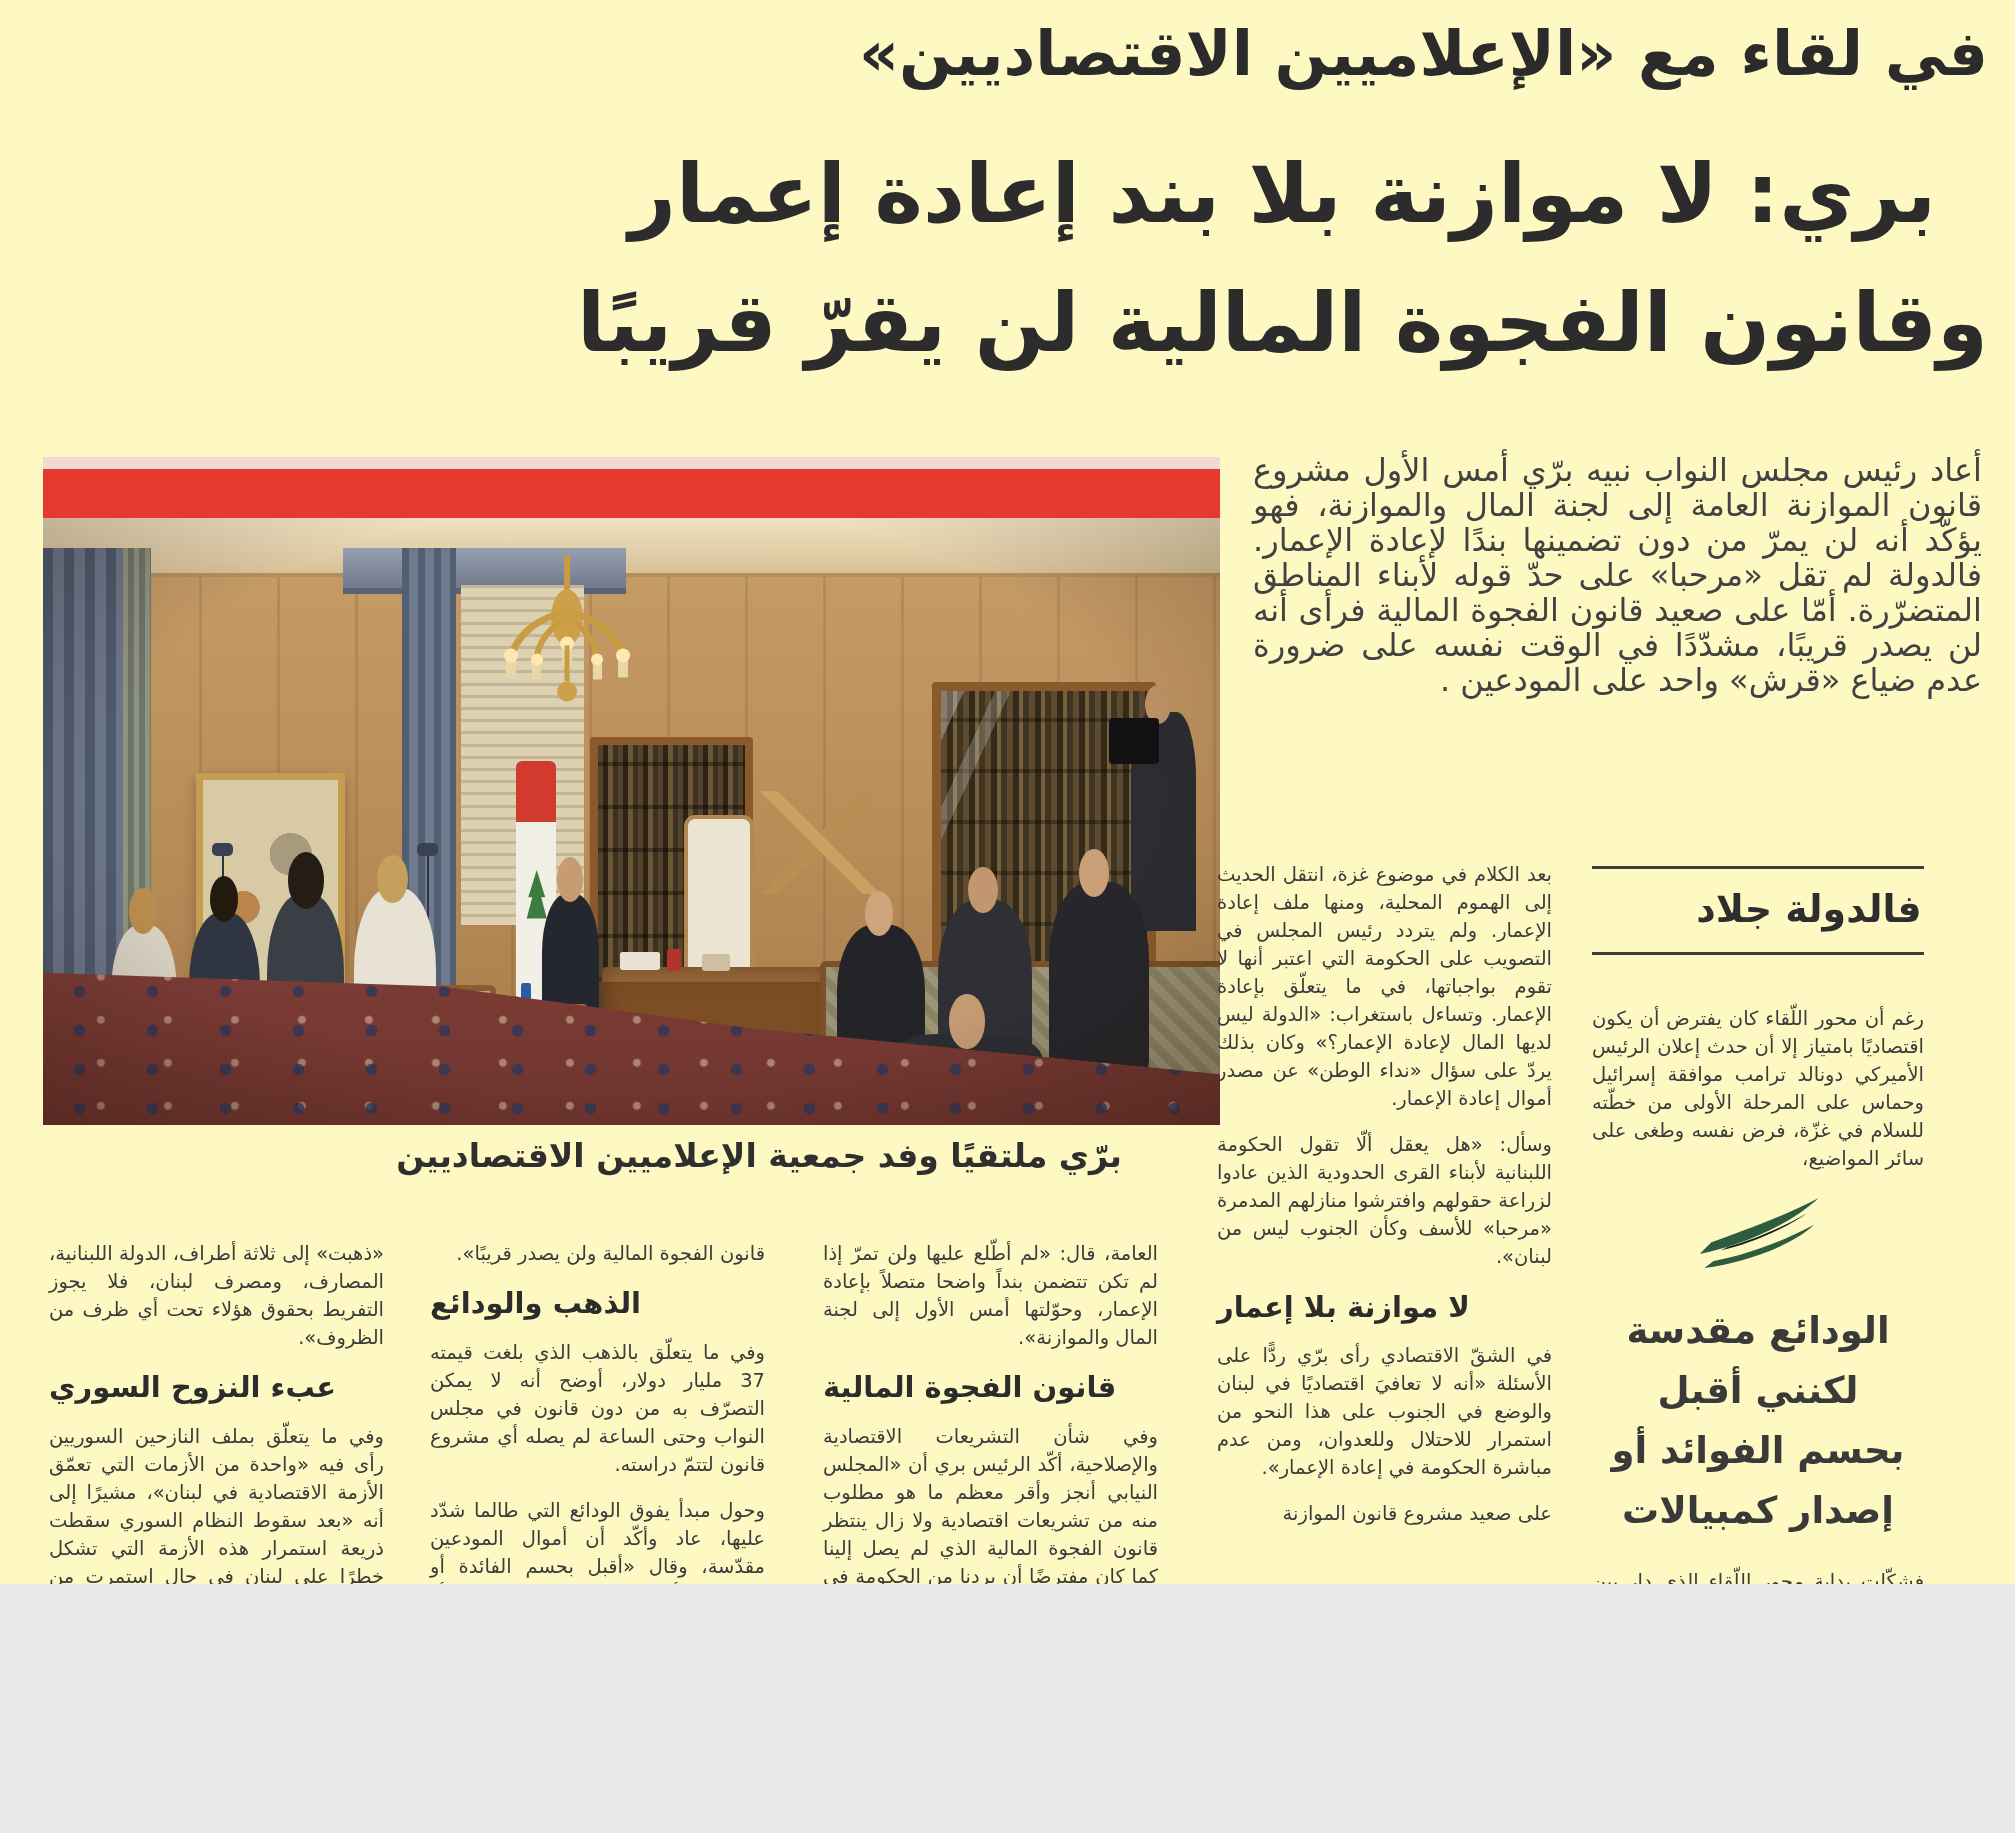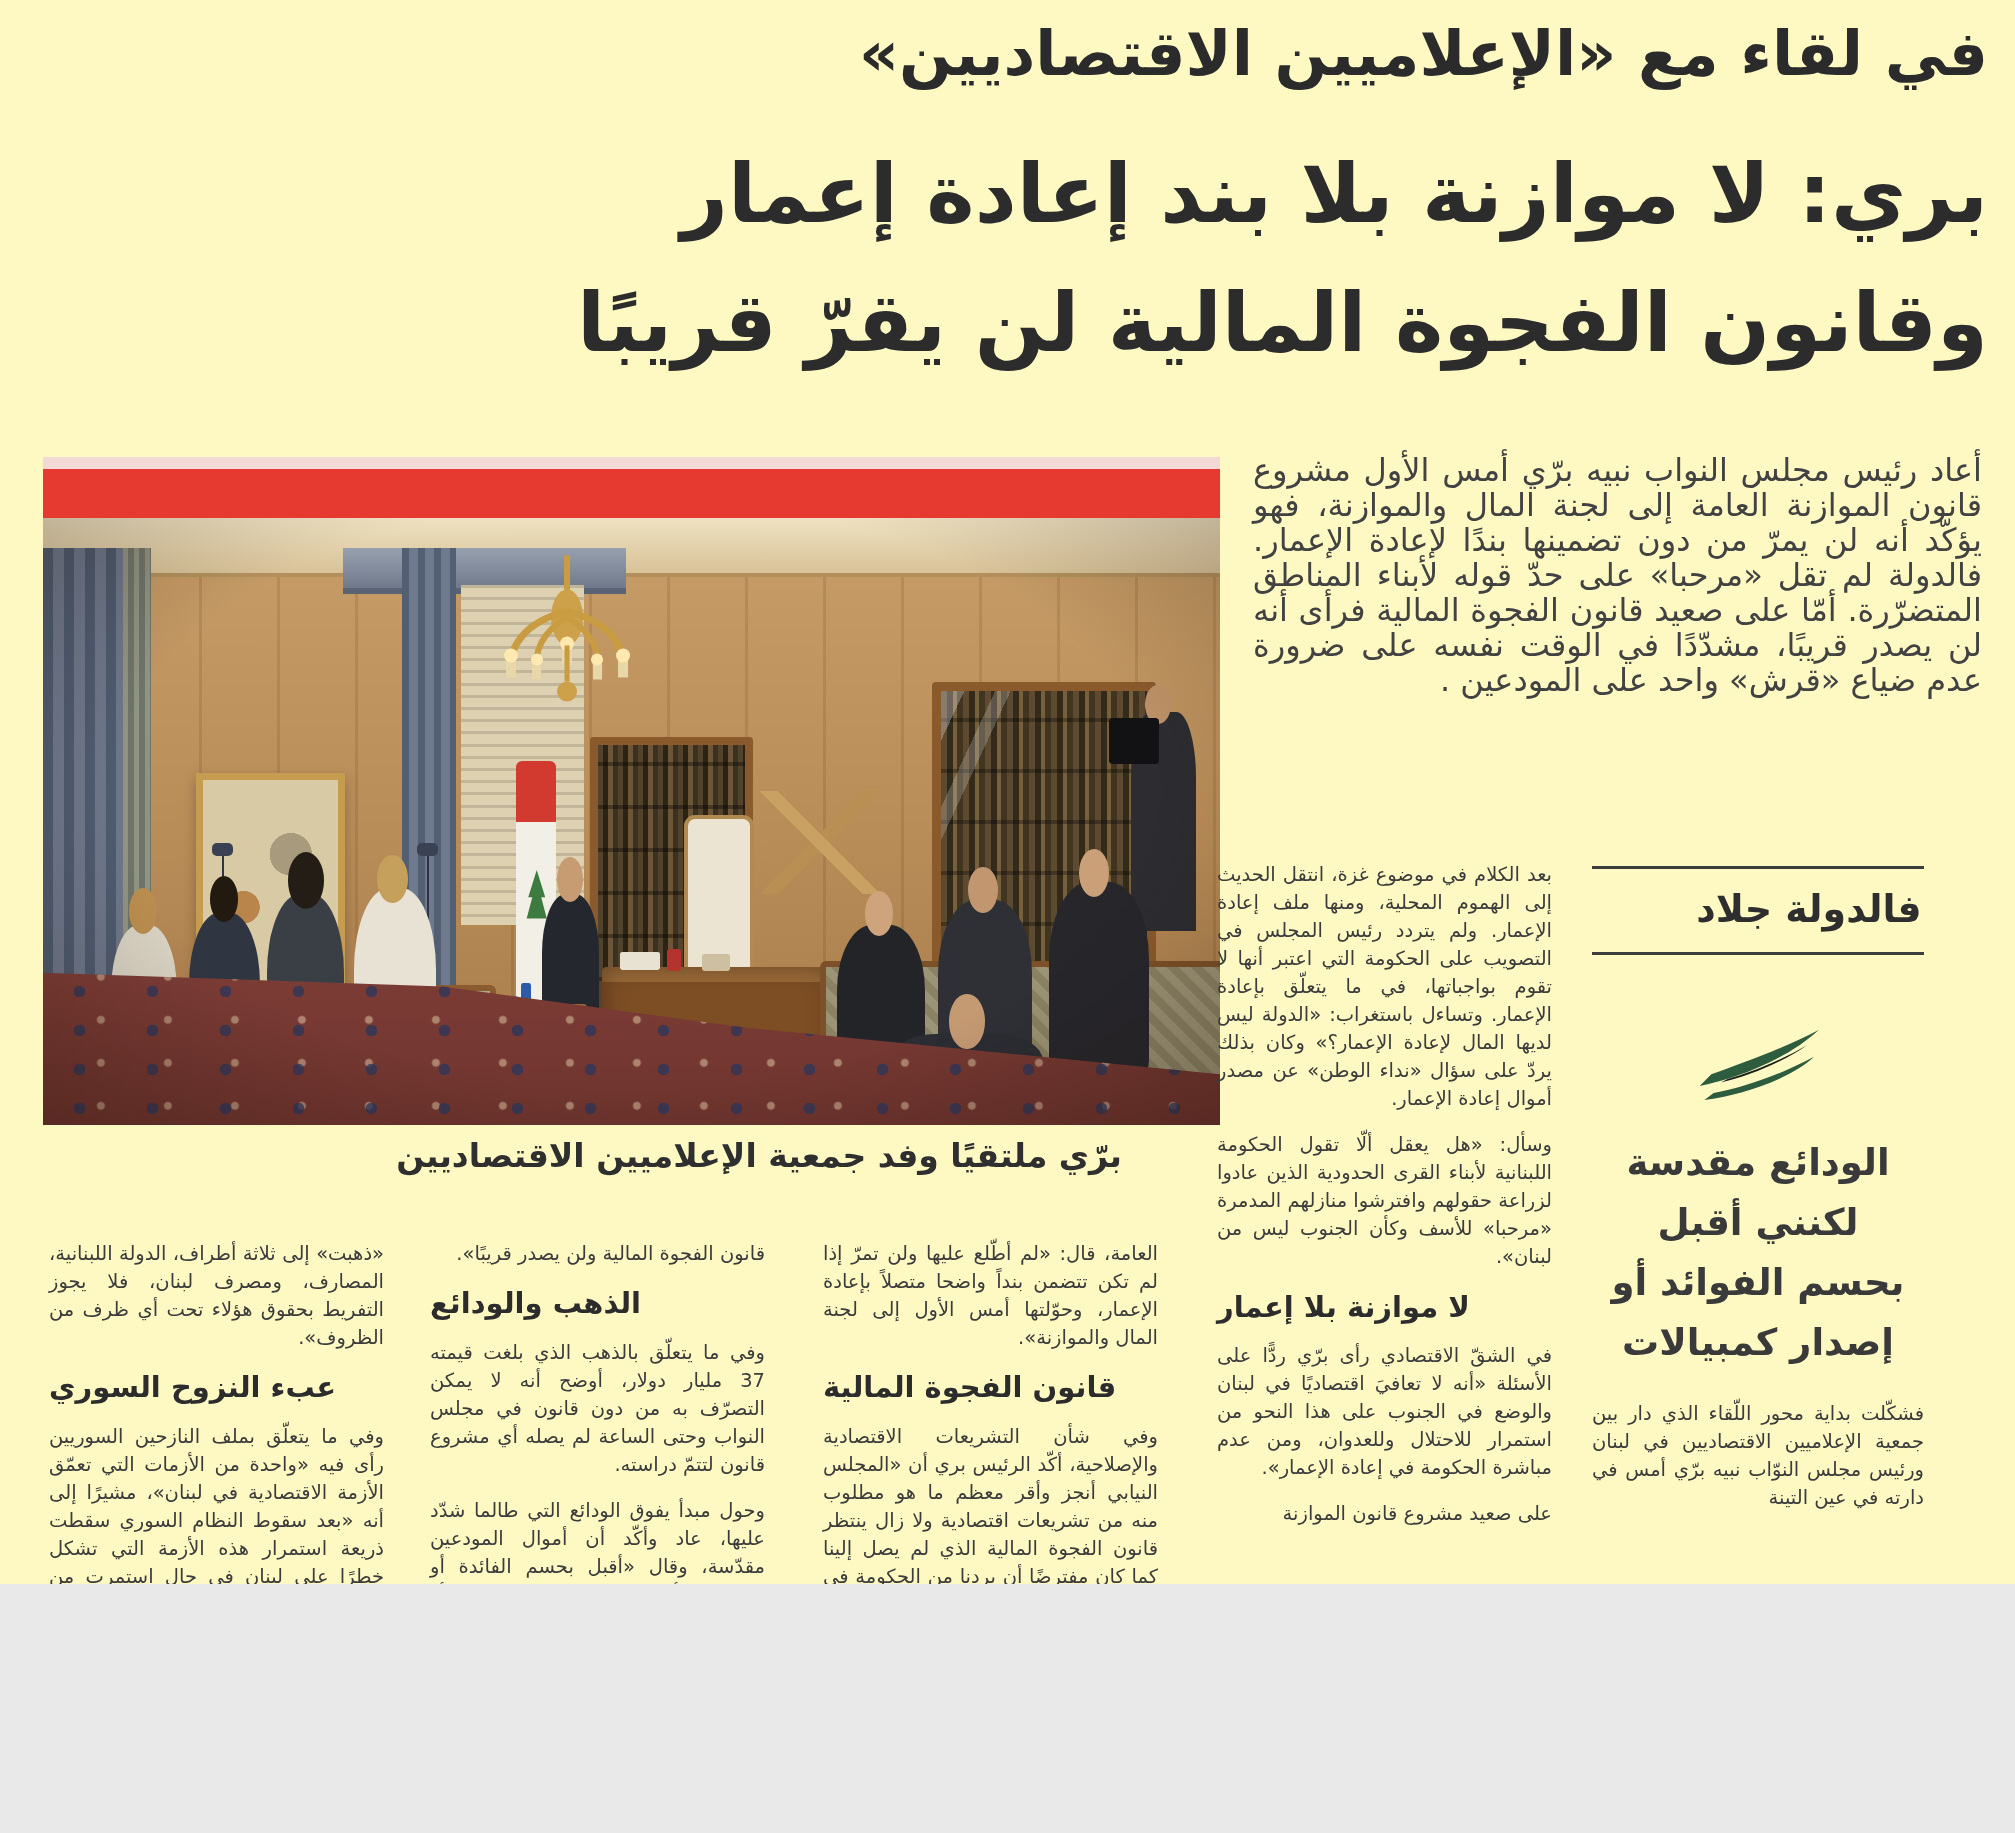--- a/index.html
+++ b/index.html
@@ -6,21 +6,21 @@
   .page{
     position:relative; width:2015px; height:1584px; background:#fef9c3;
     overflow:hidden; direction:rtl;
     font-family:"DejaVu Sans", sans-serif; color:#3b3b3b;
   }
   
   .kicker{
     position:absolute; right:27px; top:17px;
     font-size:62px; font-weight:700; color:#2b2b2b; white-space:nowrap;
   }
-  .headline{ position:absolute; right:27px; top:129px; text-align:right; color:#2c2c2c;margin-left:8px;}
+  .headline{ position:absolute; right:27px; top:129px; text-align:center; color:#2c2c2c;margin-left:8px;}
   .headline .hl{ font-size:82px; font-weight:800; line-height:129px; white-space:nowrap; letter-spacing:-0.6px;}
   
   .lead{
     position:absolute; right:33px; top:453px; width:729px;
     font-size:32px; line-height:35px; color:#424242; text-align:justify;
   }
   
   .byline-block{ position:absolute; left:1592px; top:866px; width:332px;}
   .byline-rule{ border:0; border-top:3px solid #3d3d3d; margin:0;}
   .byline{ text-align:right; font-size:38px; font-weight:700; color:#2e2e2e; padding:18.3px 2.4px 21px;}
@@ -231,20 +231,21 @@
   </div>
   <div class="caption">برّي ملتقيًا وفد جمعية الإعلاميين الاقتصاديين</div>
 
   <div class="byline-block">
     <hr class="byline-rule">
     <div class="byline">فالدولة جلاد</div>
     <hr class="byline-rule">
   </div>
 
   <div class="col col-1">
+    <p>رغم أن محور اللّقاء كان يفترض أن يكون اقتصاديًا بامتياز إلا أن حدث إعلان الرئيس الأميركي دونالد ترامب موافقة إسرائيل وحماس على المرحلة الأولى من خطّته للسلام في غزّة، فرض نفسه وطغى على سائر المواضيع،</p>
     <div class="quote">
       <div class="quote-icon">
         <svg viewBox="0 0 120 70" width="100%" height="100%">
           <path d="M10 50 C40 44 84 28 112 2 C86 16 48 30 20 40 Z" fill="#2e5c3e"></path>
           <path d="M28 47 C52 42 84 28 102 15 C78 29 52 39 34 44 Z" fill="#18211a"></path>
           <path d="M14 62 C46 58 88 44 108 25 C80 40 46 52 22 56 Z" fill="#2e5c3e"></path>
         </svg>
       </div>
       <div class="quote-line">الودائع مقدسة</div>
       <div class="quote-line">لكنني أقبل</div>

